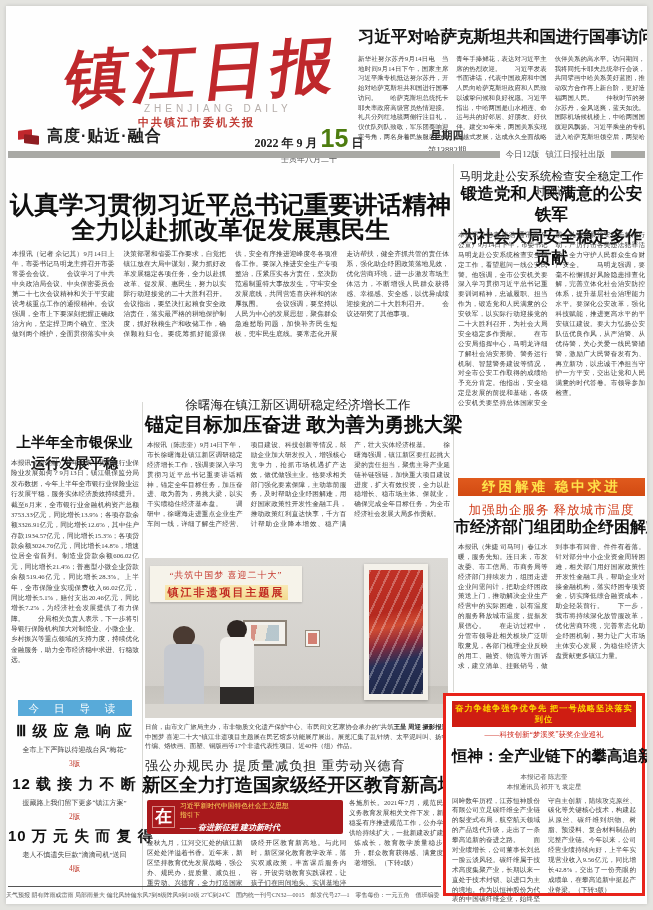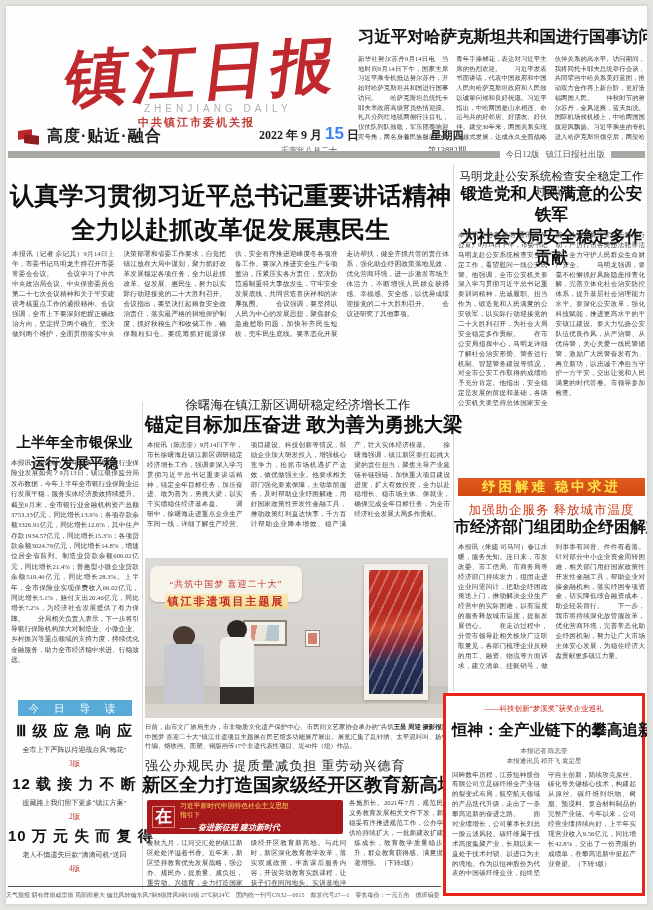--- a/index.html
+++ b/index.html
@@ -22,21 +22,21 @@
   .slogan-row { left:12px; top:120px; display:flex; align-items:center; gap:7px; }
   .flag-icon { width:22px; height:16px; position:relative; }
   .flag-icon:before { content:""; position:absolute; left:0; top:1px; width:14px; height:9px;
     background:#c0272d; transform:skewY(-8deg); border-radius:1px; }
   .flag-icon:after { content:""; position:absolute; left:6px; top:6px; width:15px; height:9px;
     background:#8f1d22; transform:skewY(6deg); border-radius:1px; }
   .slogan { font-size:16px; font-weight:bold; color:#1d1d1d; letter-spacing:1px;
     font-family:"Liberation Sans", sans-serif; }
   .date-group { left:238px; top:118px; width:130px; text-align:center; }
   .date-main { font-size:12px; font-weight:bold; color:#222; white-space:nowrap; }
-  .date-main .day { font-size:17px; color:#3b82f6; font-family:"Liberation Sans", sans-serif; }
+  .date-main .day { font-size:25px; color:#4d7c0f; font-family:"Liberation Sans", sans-serif; }
   .date-lunar { font-size:8px; color:#555; margin-top:1px; }
   .weekday-group { left:406px; top:122px; width:70px; text-align:center; }
   .weekday { font-size:11px; font-weight:bold; color:#222; }
   .issue { font-size:8.5px; color:#444; margin-top:2px; }
 
   
   .tr-art { left:352px; top:20px; width:287px; }
   .tr-head { font-size:16.5px; font-weight:bold; color:#111; text-align:center;
     font-family:"Liberation Sans", sans-serif; letter-spacing:0; white-space:nowrap; }
   .tr-body { margin-top:6px; height:96px; column-count:3; column-gap:8px;
@@ -44,21 +44,21 @@
 
   
   .infobar { left:2px; top:142px; width:637px; height:13px; display:flex; align-items:center; gap:6px; }
   .ibar { height:7px; background:#a9a9a5; flex:1; }
   .ibar.short { flex:0 0 34px; }
   .ib-label { font-size:8.5px; color:#555; white-space:nowrap; }
 
   
   .lead-kicker { left:4px; top:160px; width:441px; text-align:center; font-size:14px;
     color:#222; letter-spacing:2px; }
-  .lead-h1 { left:0; top:173px; width:449px; text-align:center; font-size:24.5px;
+  .lead-h1 { left:0; top:182px; width:449px; text-align:center; font-size:24.5px;
     font-weight:bold; color:#0f0f0f; font-family:"Liberation Sans", sans-serif; white-space:nowrap; }
   .lead-h2 { left:0; top:207px; width:449px; text-align:center; font-size:24.5px;
     font-weight:bold; color:#0f0f0f; font-family:"Liberation Sans", sans-serif; }
   .lead-body { left:6px; top:243px; width:437px; height:142px; column-count:4; column-gap:9px;
     font-size:6.7px; line-height:1.5; text-align:justify; color:#3c3c3c; overflow:hidden; }
 
   .vline { background:#d8d8d4; width:1px; }
 
   
   .sec-kicker { left:452px; top:163px; width:187px; text-align:center; font-size:11.5px; color:#222; }
@@ -89,21 +89,21 @@
     font-size:12.5px; letter-spacing:1px; }
   .rel-h { left:448px; top:511px; width:193px; text-align:center; font-size:16px; font-weight:bold;
     color:#0f0f0f; font-family:"Liberation Sans", sans-serif; white-space:nowrap; }
   .rel-body { left:452px; top:536px; width:187px; height:146px; column-count:2; column-gap:8px;
     font-size:6.6px; line-height:1.5; text-align:justify; color:#3c3c3c; overflow:hidden; }
 
   
   .photo { left:139px; top:552px; width:303px; height:160px;
     background:linear-gradient(#dcdad6,#d2cfca 80%, #c6c3bd 80%, #cfccc6); overflow:hidden; }
   .ph-banner { position:absolute; left:5px; top:8px; width:152px; height:36px; background:#f6f3ea;
-    box-shadow:0 1px 2px rgba(0,0,0,.2); text-align:center; padding-top:12px;border-radius:7px; }
+    box-shadow:0 1px 2px rgba(0,0,0,.2); text-align:center; padding-top:3px; }
   .ph-b1 { font-size:9px; color:#c4372e; letter-spacing:1px; }
   .ph-b2 { font-size:11px; color:#c22c22; font-weight:bold; letter-spacing:2px;
     background:linear-gradient(#f9e9b5,#f3da90); display:inline-block; padding:0 3px; }
   .ph-frame1 { position:absolute; left:98px; top:62px; width:44px; height:26px; background:#f3f1ec;
     border:2px solid #8d8377; }
   .ph-frame1 i { position:absolute; inset:3px 6px; background:
     linear-gradient(100deg,#cf7a6a 20%, #e8e2d5 20% 55%, #a9bdc6 55%); opacity:.8; }
   .ph-frame2 { position:absolute; left:160px; top:72px; width:15px; height:17px; background:#f5f3ee;
     border:1px solid #978d80; }
   .ph-frame2 i { position:absolute; inset:2px; background:#c75848; opacity:.75; }
@@ -293,20 +293,21 @@
     <span class="btxt">
       <div>习近平新时代中国特色社会主义思想</div>
       <div>指引下</div>
       <div class="bslogan">—— 奋进新征程  建功新时代</div>
     </span>
   </div>
   <div class="abs edu-side">各施所长。2021年7月，规范民办义务教育发展相关文件下发，新区稳妥有序推进规范工作，公办学位供给持续扩大，一批新建改扩建学校相继投用，优质教育资源覆盖面不断扩大。</div>
   <div class="abs edu-body">金秋九月，江河交汇处的镇江新区处处洋溢着书香。近年来，新区坚持教育优先发展战略，强公办、规民办，提质量、减负担，重劳动、兴德育，全力打造国家级经开区教育新高地。与此同时，新区深化教育教学改革，落实双减政策，丰富课后服务内容，开设劳动教育实践课程，让孩子们在田间地头、实训基地淬炼成长，教育教学质量稳步提升，群众教育获得感、满意度显著增强。（下转2版）</div>
 
   <div class="abs hs-box">
+    <div class="hs-banner">奋力争雄争强争优争先  把一号战略坚决落实到位</div>
     <div class="hs-series">——科技创新“梦溪奖”获奖企业巡礼</div>
     <div class="hs-h">恒神：全产业链下的攀高追新</div>
     <div class="hs-byline">
       <div>本报记者 陈志奎</div>
       <div>本报通讯员 祁开飞 袁定星</div>
     </div>
     <div class="hs-body">回眸数年历程，江苏恒神股份有限公司立足碳纤维全产业链的裂变式布局，航空航天领域的产品迭代升级，走出了一条攀高追新的奋进之路。　　面对业绩增长，公司董事长刘总一脸云淡风轻。碳纤维属于技术高度集聚产业，长期以来一直处于技术封锁、以进口为主的境地。作为以恒神股份为代表的中国碳纤维企业，始终坚守自主创新，陆续攻克原丝、碳化等关键核心技术，构建起从原丝、碳纤维到织物、树脂、预浸料、复合材料制品的完整产业链。今年以来，公司经营业绩持续向好，上半年实现营业收入9.56亿元，同比增长42.8%，交出了一份亮眼的成绩单，在攀高追新中挺起产业脊梁。（下转3版）</div>
   </div>
 
   <div class="abs footer-line"></div>

